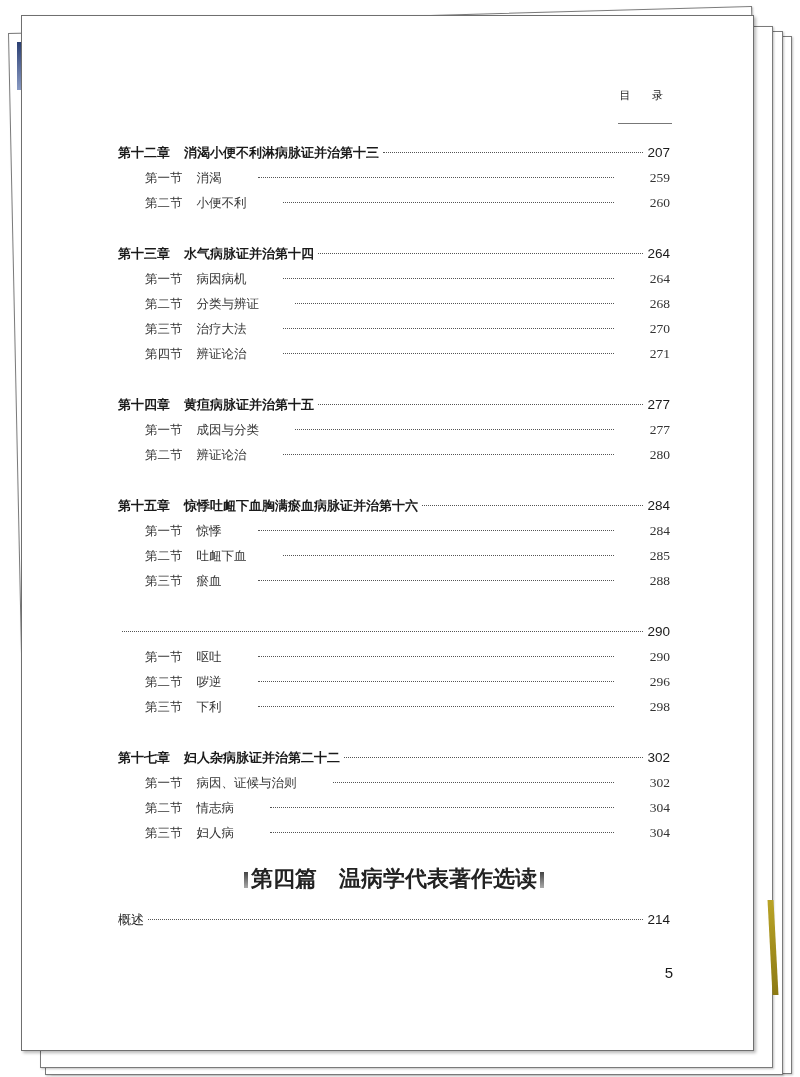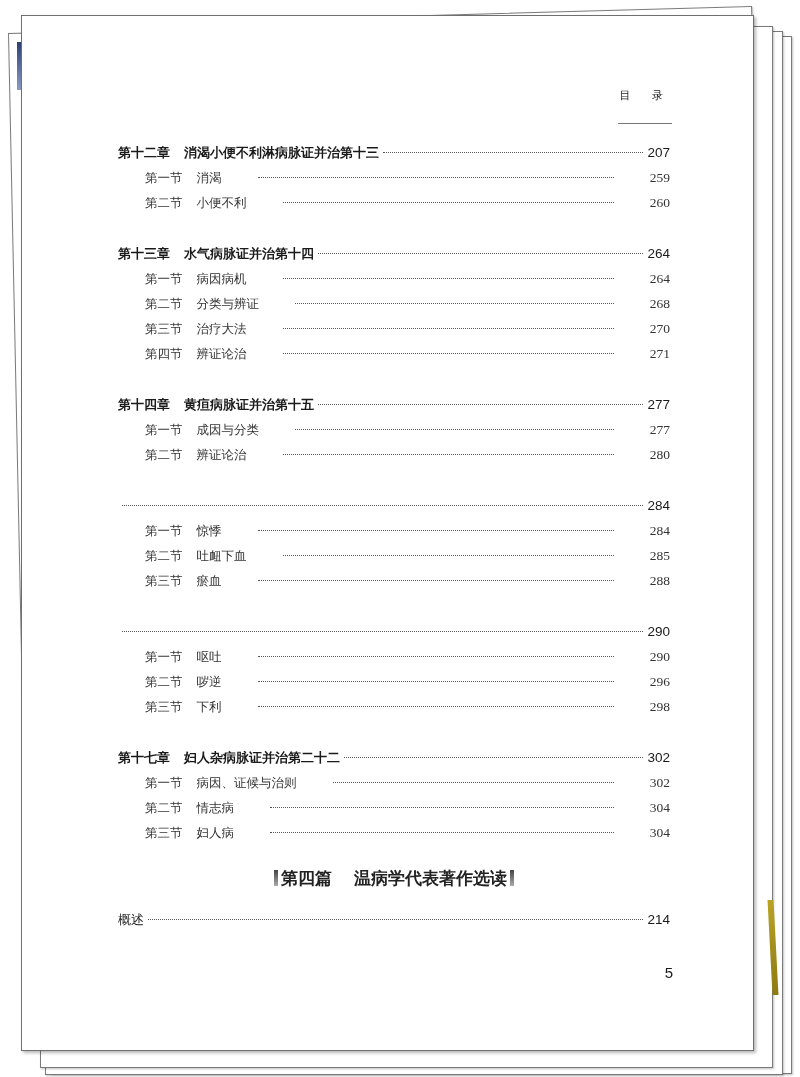--- a/index.html
+++ b/index.html
@@ -34,21 +34,21 @@
   .row .page-num { flex: 0 0 auto; text-align: right; }
   .chapter { font-size: 13px; font-weight: bold; font-family: "DejaVu Sans", sans-serif; }
   .chapter .page-num { font-family: "Liberation Sans", sans-serif; font-size: 13.5px; font-weight: normal; }
   .chapter .num { margin-right: 14px; }
   .section { font-size: 12.5px; font-family: "DejaVu Serif", "Liberation Serif", serif; color: #333; padding-left: 27px; gap: 32px; }
   .section .num { margin-right: 14px; }
   .section .page-num { font-family: "Liberation Serif", serif; font-size: 13.5px; }
   .group { margin-bottom: 26px; }
   .part-title {
     text-align: center; font-family: "DejaVu Serif", "Liberation Serif", serif;
-    font-weight: bold; font-size: 17px; margin: -8px 0 14px 0; height: 30px; line-height: 30px; color: #222;
+    font-weight: bold; font-size: 22px; margin: -8px 0 14px 0; height: 30px; line-height: 30px; color: #222;
   }
   .part-title .bar { display: inline-block; width: 4px; height: 16px; background: linear-gradient(#444,#aaa); vertical-align: -2px; margin: 0 3px; }
   .part-title .pnum { margin-right: 22px; }
   .overview { font-size: 13px; font-family: "DejaVu Sans", sans-serif; }
   .overview .page-num { font-family: "Liberation Sans", sans-serif; font-size: 13.5px; }
   .folio { position: absolute; right: 80px; top: 948px; font-family: "Liberation Sans", sans-serif; font-size: 15px; }
 </style>
 </head>
 <body>
 
@@ -121,20 +121,21 @@
             <span class="page-num">277</span>
           </div>
           <div class="row section">
             <span class="label"><span class="num">第二节</span><span>辨证论治</span></span>
             <span class="leader"></span>
             <span class="page-num">280</span>
           </div>
         </div>
         <div class="group">
           <div class="row chapter">
+            <span class="label"><span class="num">第十五章</span><span>惊悸吐衄下血胸满瘀血病脉证并治第十六</span></span>
             <span class="leader"></span>
             <span class="page-num">284</span>
           </div>
           <div class="row section">
             <span class="label"><span class="num">第一节</span><span>惊悸</span></span>
             <span class="leader"></span>
             <span class="page-num">284</span>
           </div>
           <div class="row section">
             <span class="label"><span class="num">第二节</span><span>吐衄下血</span></span>

